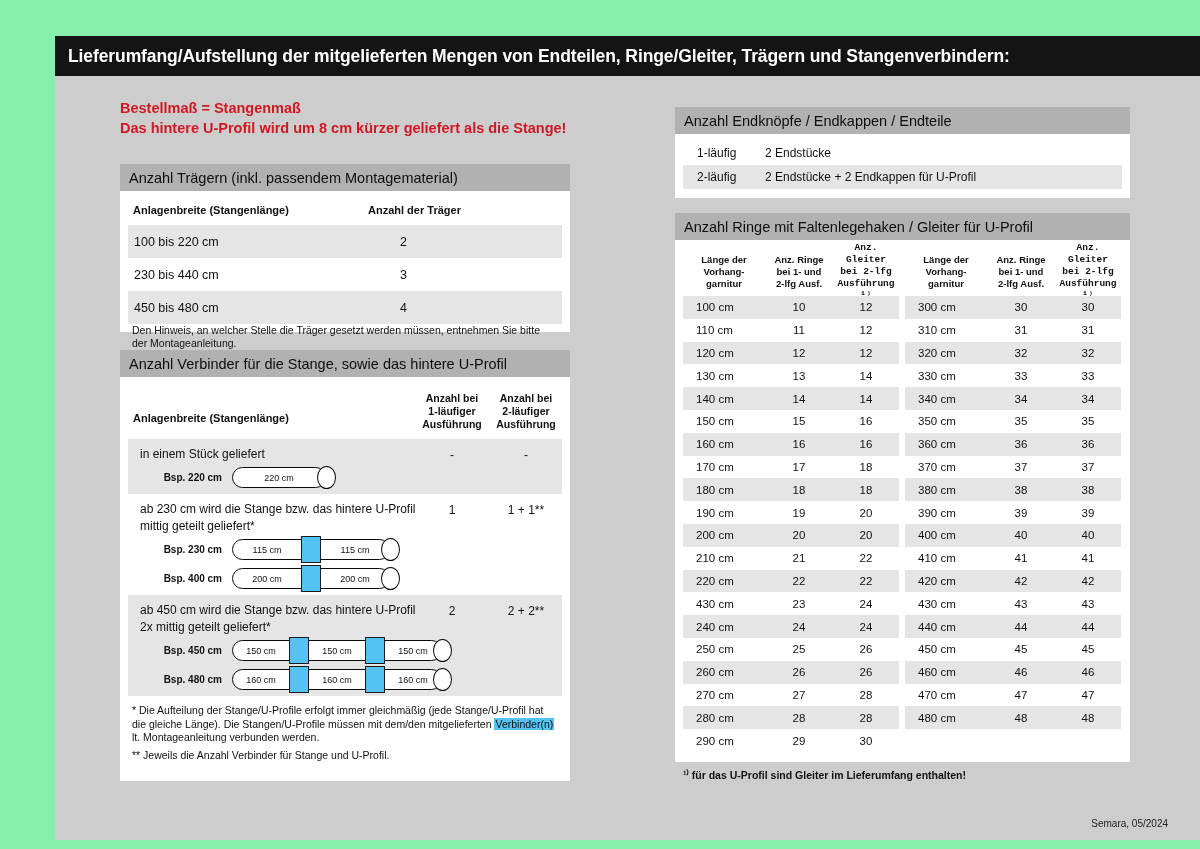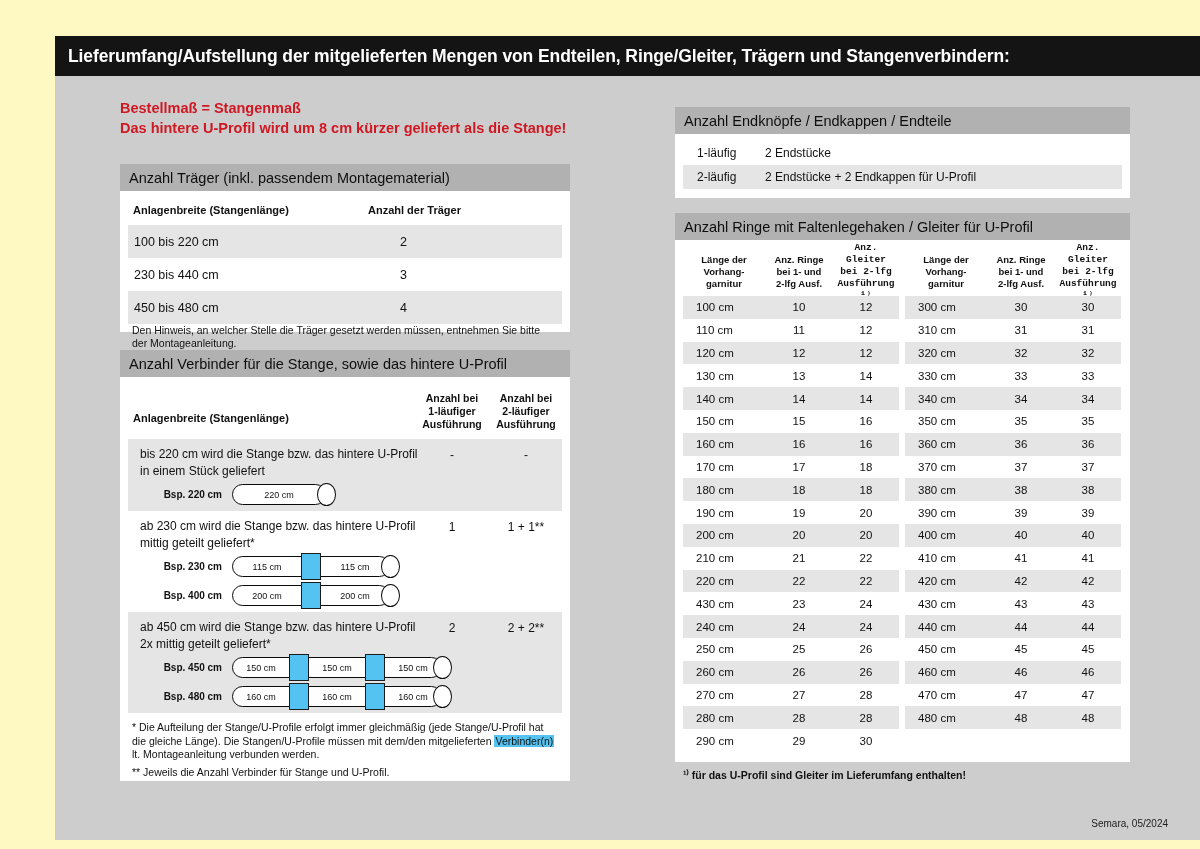--- a/index.html
+++ b/index.html
@@ -1,17 +1,17 @@
 <!DOCTYPE html>
 <html><head>
 <meta charset="utf-8">
 <style>
   * { box-sizing: border-box; margin: 0; padding: 0; }
   body { background: #fff; font-family: "Liberation Sans", sans-serif; }
-  .page { position: relative; width: 1200px; height: 849px; background: #fef9c3; overflow: hidden; color: #111; }
+  .page { position: relative; width: 1200px; height: 849px; background: #86efac; overflow: hidden; color: #111; }
   .backdrop { position: absolute; left: 55px; top: 36px; width: 1145px; height: 804px; background: #cdcdcd; }
 
   .titlebar { position: absolute; left: 55px; top: 36px; width: 1145px; height: 40px; background: #141414;
     color: #fff; display: flex; align-items: center; padding-left: 13px; font-size: 17.5px; font-weight: 700; letter-spacing: -0.1px; }
 
   .notice { position: absolute; left: 120px; top: 98px; font-size: 14.5px; font-weight: 700; color: #d01823; line-height: 20px; }
 
   .bar { position: absolute; height: 27px; background: #b1b1b1; display: flex; align-items: center;
     padding-left: 9px; font-size: 14.5px; color: #0e0e0e; white-space: pre; }
   .bar b { font-weight: 400; }
@@ -97,21 +97,21 @@
 
   <div class="titlebar">
     <span>Lieferumfang/Aufstellung der mitgelieferten Mengen von Endteilen, Ringe/Gleiter, Trägern und Stangenverbindern:</span>
   </div>
 
   <div class="notice">
     <div>Bestellmaß = Stangenmaß</div>
     <div>Das hintere U-Profil wird um 8 cm kürzer geliefert als die Stange!</div>
   </div>
 
-  <div class="bar bar-traeger"><b>Anzahl Träger</b><span> (inkl. passendem Montagematerial)</span></div>
+  <div class="bar bar-traeger"><b>Anzahl Trägern</b><span> (inkl. passendem Montagematerial)</span></div>
 
   <div class="panel panel-traeger">
     <div class="tr-head">
       <span class="tr-col1">Anlagenbreite (Stangenlänge)</span>
       <span class="tr-col2">Anzahl der Träger</span>
     </div>
     <div class="tr-rows">
 
         <div class="tr-row">
           <span class="tr-range">100 bis 220 cm</span>
@@ -143,21 +143,20 @@
       </span>
       <span class="vb-c3">
         <span>Anzahl bei</span>
         <span>2-läufiger</span>
         <span>Ausführung</span>
       </span>
     </div>
 
     <div class="vb-section striped">
       <div class="vb-text">
-        <div>bis 220 cm wird die Stange bzw. das hintere U-Profil</div>
         <div>in einem Stück geliefert</div>
       </div>
       <span class="vb-val vb-val1">-</span>
       <span class="vb-val vb-val2">-</span>
       <div class="example">
         <span class="ex-label">Bsp. 220 cm</span>
         <span class="rod rod-w1">
             <span class="rod-seg">220 cm</span>
           </span>
         <span class="rod-end"></span>

